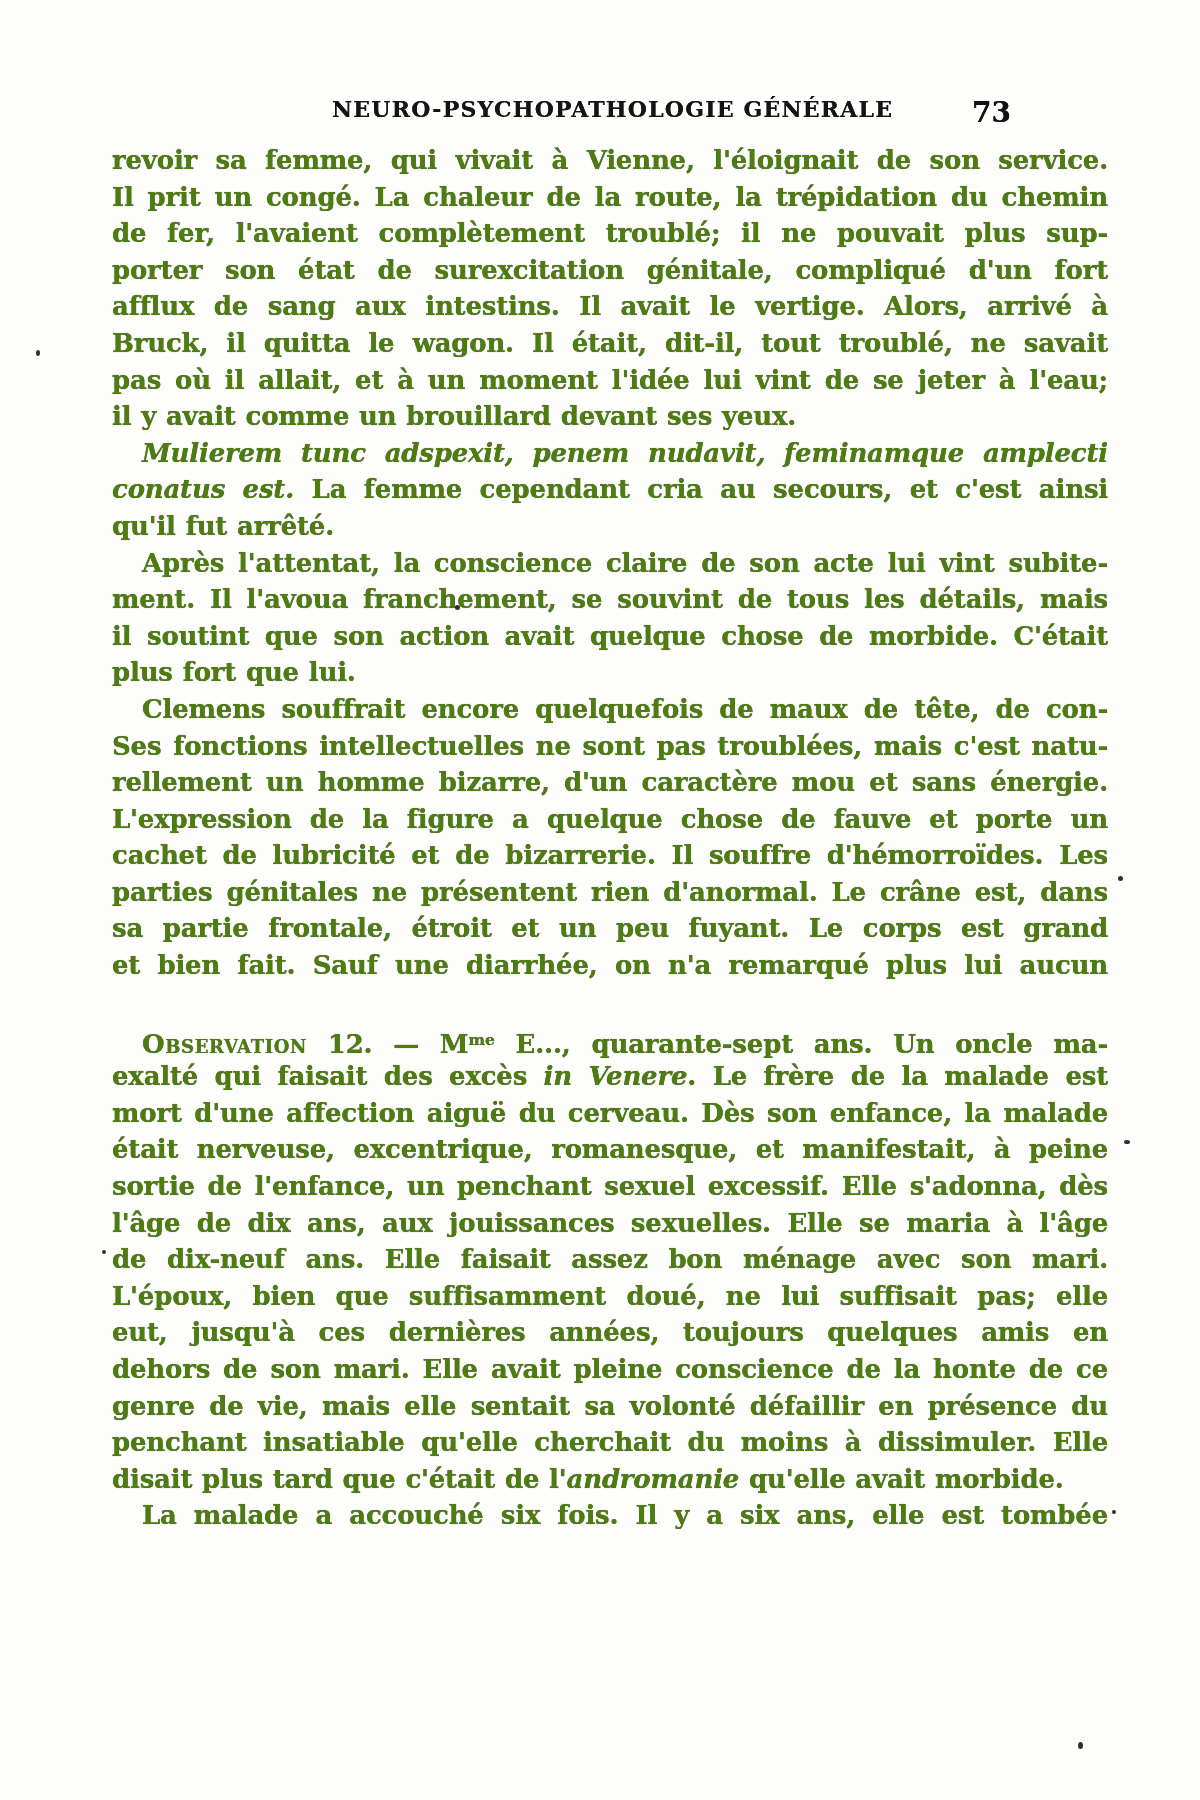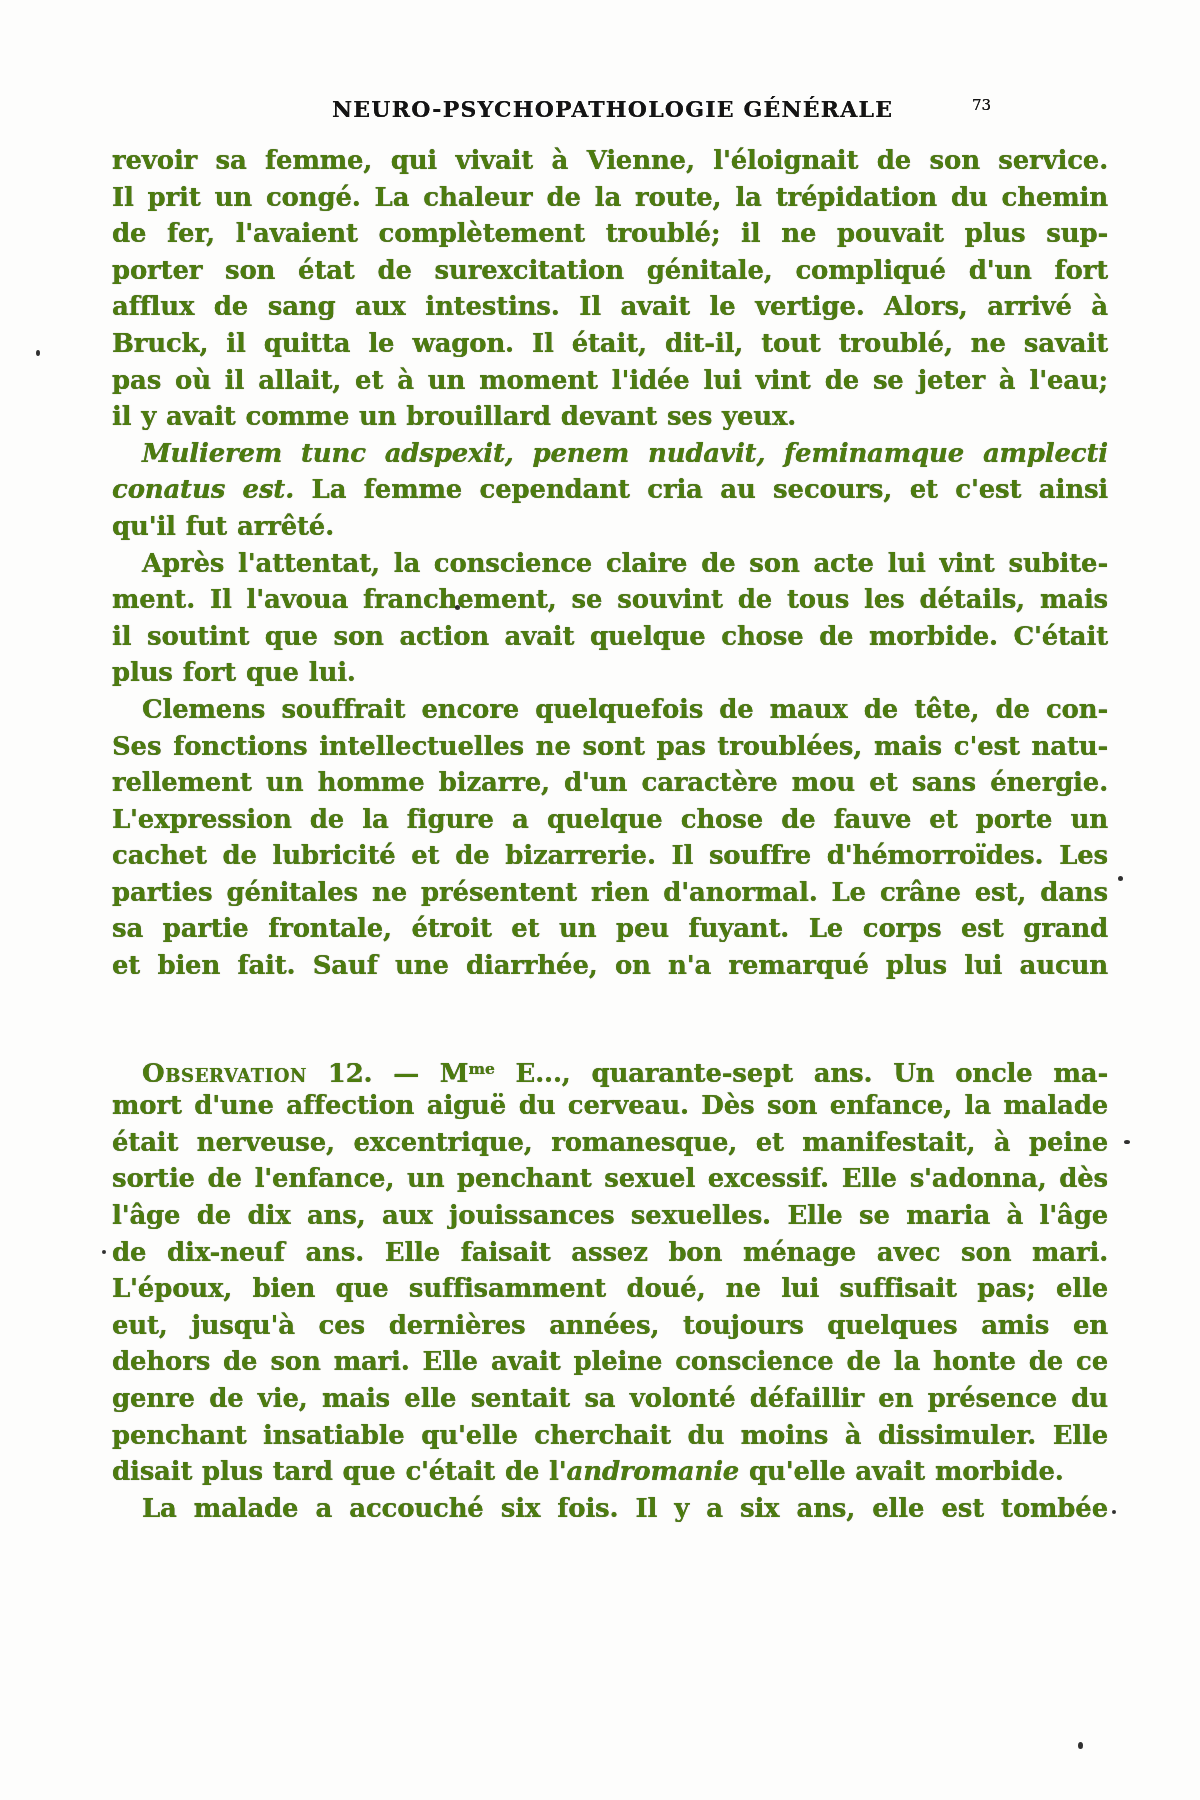--- a/index.html
+++ b/index.html
@@ -20,21 +20,21 @@
   }
   .header-title {
     position: absolute; left: 332px; top: 96px;
     font-size: 22px; font-weight: 700; letter-spacing: 1.2px;
     color: #141414;
     text-shadow: 0 0 0.6px rgba(0,0,0,0.8);
     white-space: nowrap;
   }
   .page-number {
     position: absolute; left: 972px; top: 96px;
-    font-size: 15px; font-weight: 400;
+    font-size: 28px; font-weight: 700;
     text-shadow: 0 0 0.6px rgba(0,0,0,0.8);
   }
   .text-block {
     position: absolute; top: 142px; left: 112px; width: 996px;
   }
   .paragraph { margin: 0; }
   .line {
     font-size: 26px; font-weight: 700;
     line-height: 36.6px; height: 36.6px;
     letter-spacing: -0.2px;
@@ -89,22 +89,23 @@
       <div class="paragraph">
         <div class="line indent"><span class="s-n">Clemens souffrait encore quelquefois de maux de tête, de con-</span></div>
         <div class="line"><span class="s-n">Ses fonctions intellectuelles ne sont pas troublées, mais c'est natu-</span></div>
         <div class="line"><span class="s-n">rellement un homme bizarre, d'un caractère mou et sans énergie.</span></div>
         <div class="line"><span class="s-n">L'expression de la figure a quelque chose de fauve et porte un</span></div>
         <div class="line"><span class="s-n">cachet de lubricité et de bizarrerie. Il souffre d'hémorroïdes. Les</span></div>
         <div class="line"><span class="s-n">parties génitales ne présentent rien d'anormal. Le crâne est, dans</span></div>
         <div class="line"><span class="s-n">sa partie frontale, étroit et un peu fuyant. Le corps est grand</span></div>
         <div class="line"><span class="s-n">et bien fait. Sauf une diarrhée, on n'a remarqué plus lui aucun</span></div>
       </div>
-      <div class="paragraph" style="margin-top: 67px;">
+      <div class="paragraph" style="margin-top: 38px;">
         <div class="line indent"><span class="s-sc">Observation</span><span class="s-n"> 12. — M</span><span class="s-sup">me</span><span class="s-n"> E..., quarante-sept ans. Un oncle ma-</span></div>
+        <div class="line"><span class="s-n">exalté qui faisait des excès </span><span class="s-i">in Venere</span><span class="s-n">. Le frère de la malade est</span></div>
         <div class="line"><span class="s-n">mort d'une affection aiguë du cerveau. Dès son enfance, la malade</span></div>
         <div class="line"><span class="s-n">était nerveuse, excentrique, romanesque, et manifestait, à peine</span></div>
         <div class="line"><span class="s-n">sortie de l'enfance, un penchant sexuel excessif. Elle s'adonna, dès</span></div>
         <div class="line"><span class="s-n">l'âge de dix ans, aux jouissances sexuelles. Elle se maria à l'âge</span></div>
         <div class="line"><span class="s-n">de dix-neuf ans. Elle faisait assez bon ménage avec son mari.</span></div>
         <div class="line"><span class="s-n">L'époux, bien que suffisamment doué, ne lui suffisait pas; elle</span></div>
         <div class="line"><span class="s-n">eut, jusqu'à ces dernières années, toujours quelques amis en</span></div>
         <div class="line"><span class="s-n">dehors de son mari. Elle avait pleine conscience de la honte de ce</span></div>
         <div class="line"><span class="s-n">genre de vie, mais elle sentait sa volonté défaillir en présence du</span></div>
         <div class="line"><span class="s-n">penchant insatiable qu'elle cherchait du moins à dissimuler. Elle</span></div>

